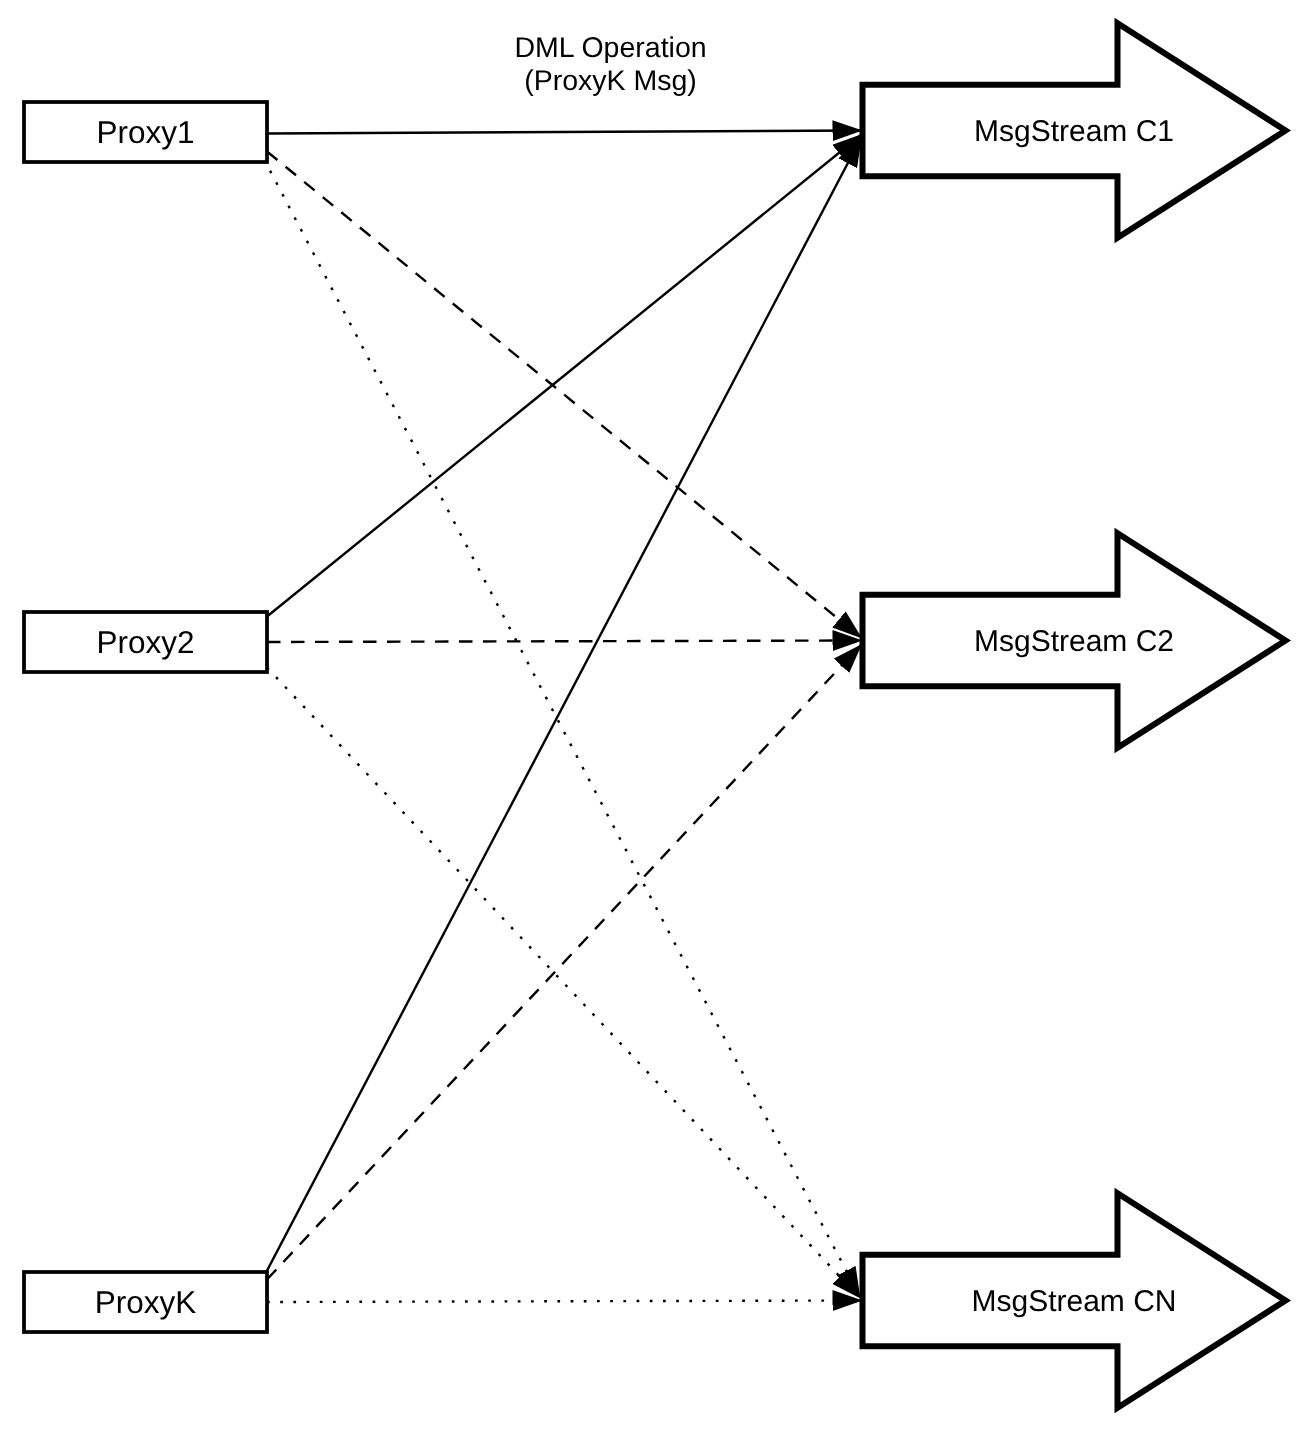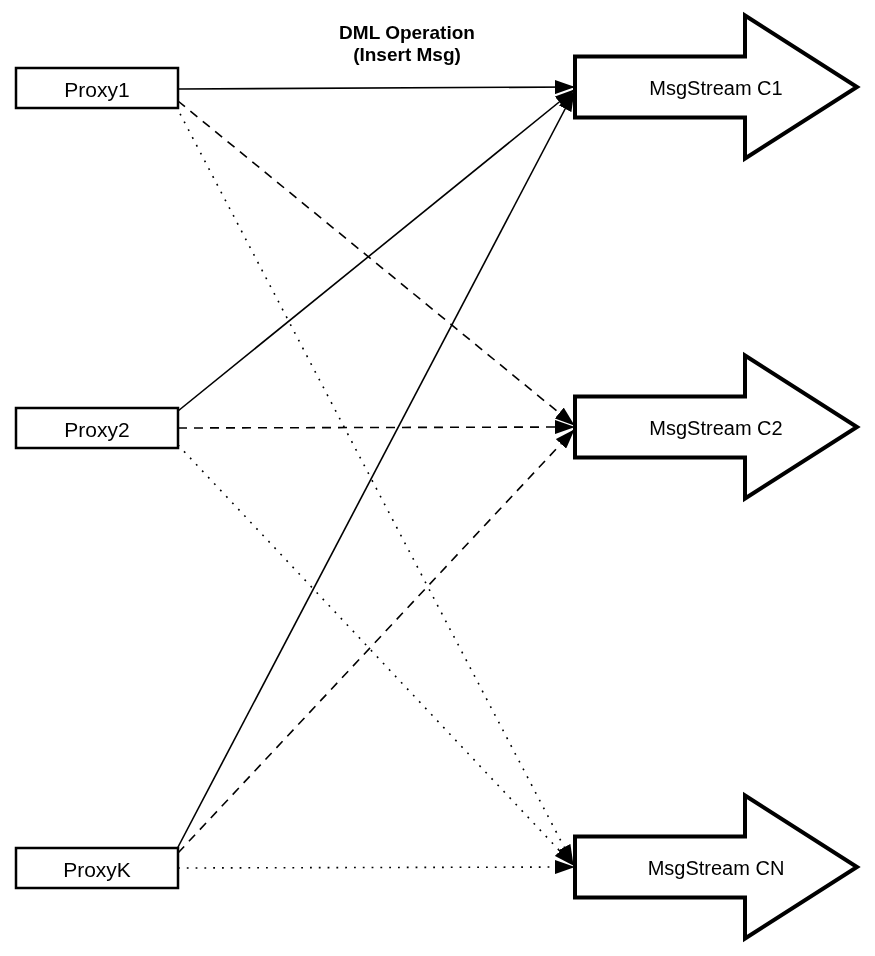--- a/index.html
+++ b/index.html
@@ -27,21 +27,20 @@
   }
   .diagram-title {
     position: absolute;
     left: 250px;
     top: 22px;
     width: 314px;
     text-align: center;
     font-size: 19px;
     line-height: 22px;
     color: #000000;
-    font-weight: bold;
   }
   text {
     font-family: "Liberation Sans", "DejaVu Sans", sans-serif;
     fill: #000000;
   }
 </style>
 </head>
 <body>
 
 <div class="canvas">
@@ -68,15 +67,15 @@
       <text x="97" y="869" text-anchor="middle" dominant-baseline="central" font-size="21">ProxyK</text>
       <polygon points="575,56.5 745,56.5 745,15.5 857,87 745,158.5 745,117.5 575,117.5" fill="#ffffff" stroke="#000000" stroke-width="4" stroke-linejoin="miter"></polygon>
       <text x="716" y="88" text-anchor="middle" dominant-baseline="central" font-size="20">MsgStream C1</text>
       <polygon points="575,396.5 745,396.5 745,355.5 857,427 745,498.5 745,457.5 575,457.5" fill="#ffffff" stroke="#000000" stroke-width="4" stroke-linejoin="miter"></polygon>
       <text x="716" y="428" text-anchor="middle" dominant-baseline="central" font-size="20">MsgStream C2</text>
       <polygon points="575,836.5 745,836.5 745,795.5 857,867 745,938.5 745,897.5 575,897.5" fill="#ffffff" stroke="#000000" stroke-width="4" stroke-linejoin="miter"></polygon>
       <text x="716" y="868" text-anchor="middle" dominant-baseline="central" font-size="20">MsgStream CN</text>
     </svg>
   <div class="diagram-title">
     <div>DML Operation</div>
-    <div>(Insert Msg)</div>
+    <div>(ProxyK Msg)</div>
   </div>
 </div>
 
 </body></html>

